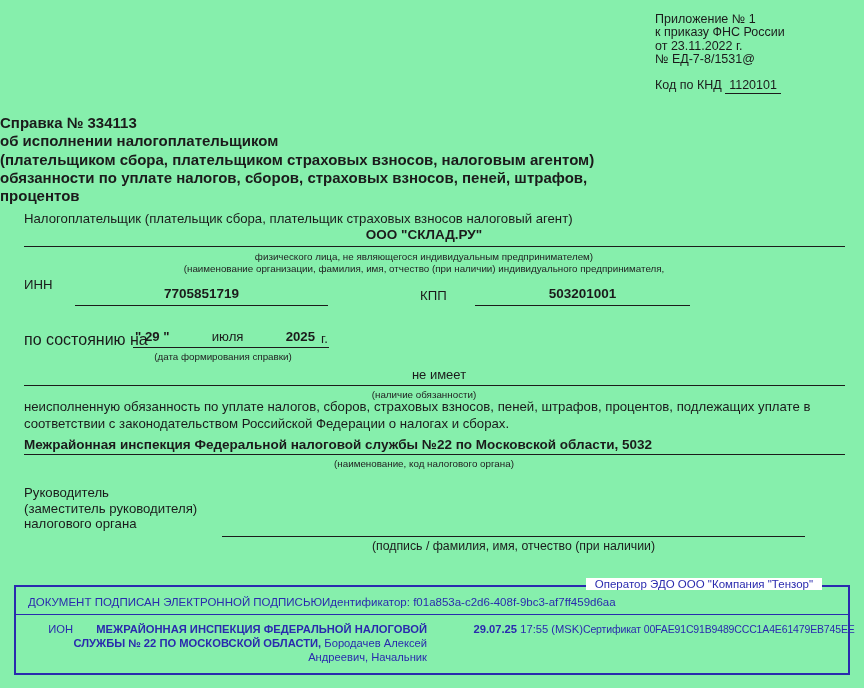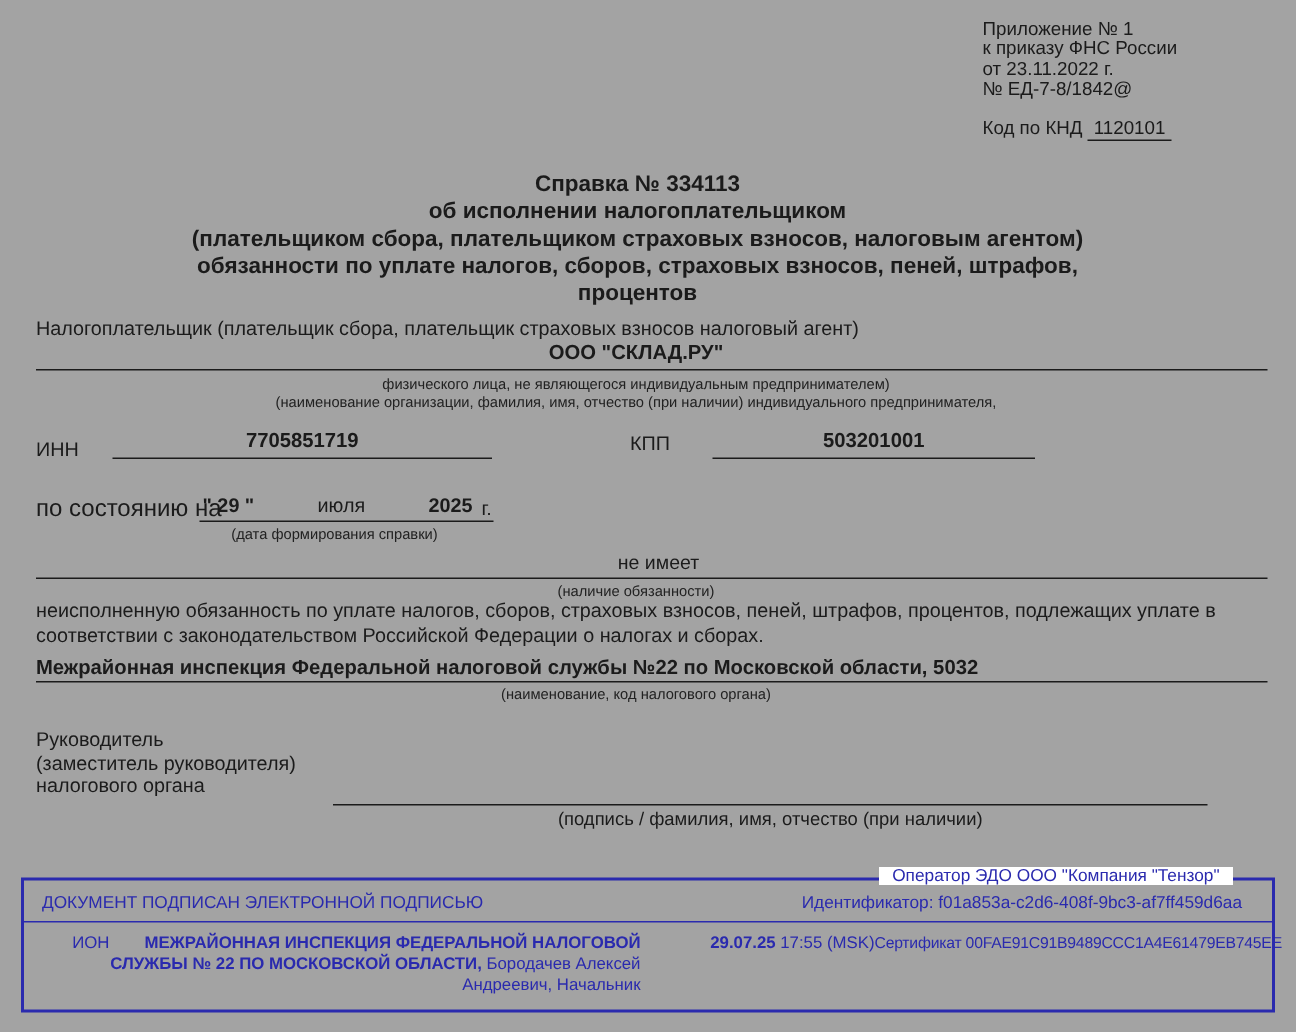--- a/index.html
+++ b/index.html
@@ -1,35 +1,35 @@
 <!DOCTYPE html>
 <html><head>
 <meta charset="utf-8">
 <style>
   html,body{margin:0;padding:0;background:#ffffff;}
   .page{
-    position:relative;width:864px;height:688px;background:#a3a3a3;overflow:hidden;
+    position:relative;width:864px;height:688px;background:#86efac;overflow:hidden;
     font-family:"Liberation Sans","DejaVu Sans",sans-serif;color:#1b1b1b;
   }
   
   .appendix{position:absolute;left:655px;top:13px;font-size:12.5px;line-height:13.4px;}
   .knd{position:absolute;left:655px;top:78px;font-size:12.5px;}
   .knd-value{border-bottom:1px solid #1b1b1b;padding:0 4px 1px 4px;}
   
-  .title{position:absolute;left:0;right:14px;top:114px;text-align:center;font-weight:bold;font-size:15px;line-height:18.3px;}
+  .title{position:absolute;left:0;right:14px;top:114px;font-weight:bold;font-size:15px;line-height:18.3px;}
   
   .tp-label{position:absolute;left:24px;top:211px;font-size:13.2px;}
   .tp-name{position:absolute;left:0;right:16px;top:227px;text-align:center;font-weight:bold;font-size:13.5px;}
   .rule{position:absolute;left:24px;width:821px;border-top:1.4px solid #1b1b1b;height:0;}
   .rule1{top:246px;} .rule2{top:385px;} .rule3{top:454px;}
   .tp-cap{position:absolute;left:0;right:16px;top:251px;text-align:center;font-size:9.8px;line-height:11.6px;color:#222;}
   
   .fld-label{position:absolute;font-size:13.2px;}
   .u-field{position:absolute;text-align:center;font-weight:bold;font-size:13.5px;border-bottom:1.4px solid #1b1b1b;padding-bottom:4px;}
-  .inn-label{left:24px;top:292px;} .inn-val{left:75px;top:286px;width:253px;}
+  .inn-label{left:24px;top:277px;} .inn-val{left:75px;top:286px;width:253px;}
   .kpp-label{left:420px;top:288px;} .kpp-val{left:475px;top:286px;width:215px;}
   
   .asof-label{position:absolute;left:24px;top:331px;font-size:16px;}
   .asof-span{position:absolute;left:133px;top:329px;width:180px;border-bottom:1.4px solid #1b1b1b;
              display:flex;justify-content:space-between;align-items:baseline;padding:0 14px 3px 2px;font-size:13.2px;}
   .asof-span .b{font-weight:bold;}
   .asof-suffix{position:absolute;left:321px;top:331px;font-size:13.2px;}
   .asof-cap{position:absolute;left:133px;top:351px;width:180px;text-align:center;font-size:9.8px;color:#222;}
   
   .status{position:absolute;left:0;right:16px;top:367px;text-align:center;font-weight:normal;font-size:13px;margin-left:30px;}
@@ -42,38 +42,38 @@
   
   .role{position:absolute;left:24px;top:485px;font-size:13.2px;line-height:15.6px;}
   .sig-name{position:absolute;left:222px;top:516px;width:583px;text-align:center;font-weight:bold;font-size:13.5px;}
   .sig-line{position:absolute;left:222px;top:536px;width:583px;border-top:1.4px solid #1b1b1b;height:0;}
   .sig-cap{position:absolute;left:222px;top:539px;width:583px;text-align:center;font-size:12.3px;}
   
   .stamp{position:absolute;left:14px;top:585px;width:836px;height:90px;border:2px solid #2a2aae;
          box-sizing:border-box;color:#2a2aae;}
   .op-label{position:absolute;top:-9px;right:26px;background:#fff;padding:0 9px;font-size:11.5px;white-space:nowrap;}
   .stamp-upper{height:25px;border-bottom:1.2px solid #2a2aae;display:flex;align-items:center;
-               justify-content:space-between;padding:2px 20px 0 12px;font-size:11.5px;}
+               justify-content:flex-start;padding:2px 20px 0 12px;font-size:11.5px;}
   .stamp-lower{display:flex;padding:7px 20px 0 12px;font-size:11.2px;line-height:14.2px;text-align:right;}
   .col-ion{width:45px;flex:none;}
   .col-org{width:374px;flex:none;padding-right:20px;box-sizing:border-box;}
   .col-dt{width:136px;flex:none;white-space:nowrap;}
   .col-cert{flex:1;font-size:10.5px;letter-spacing:-0.15px;white-space:nowrap;}
   .blue-b{font-weight:bold;}
 </style>
 </head>
 <body>
 
 <div class="page">
 
   <div class="appendix">
     <div>Приложение № 1</div>
     <div>к приказу ФНС России</div>
     <div>от 23.11.2022 г.</div>
-    <div>№ ЕД-7-8/1842@</div>
+    <div>№ ЕД-7-8/1531@</div>
   </div>
   <div class="knd">
     <span>Код по КНД</span>
     <span class="knd-value">1120101</span>
   </div>
 
   <div class="title">
     <div>Справка № 334113</div>
     <div>об исполнении налогоплательщиком</div>
     <div>(плательщиком сбора, плательщиком страховых взносов, налоговым агентом)</div>

